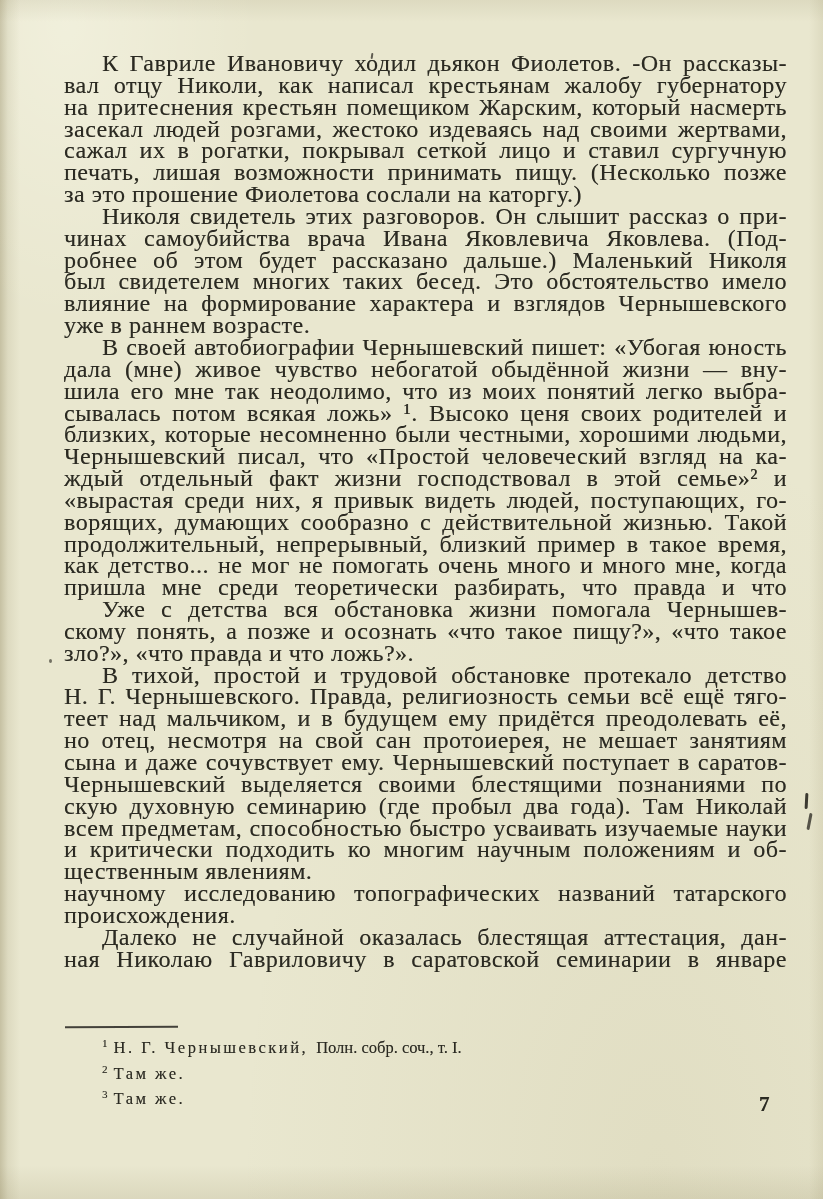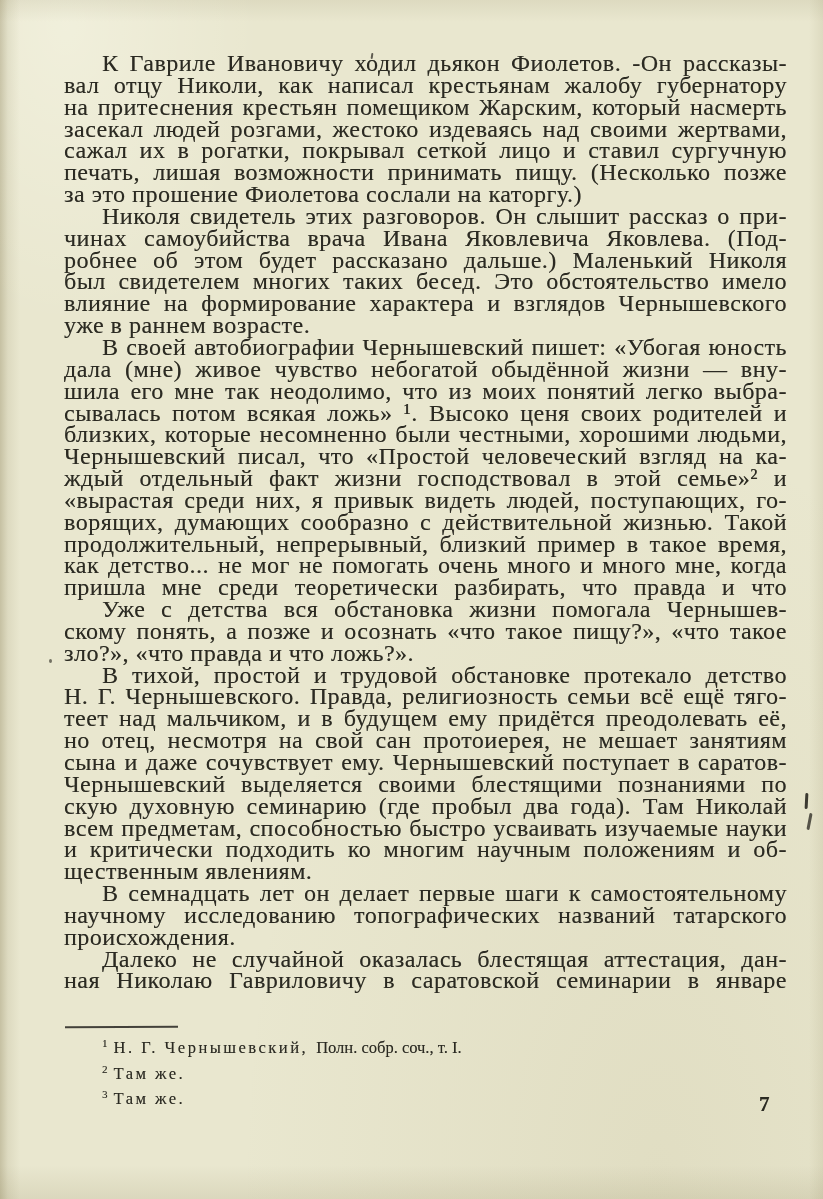--- a/index.html
+++ b/index.html
@@ -96,21 +96,20 @@
       <div class="line indent">В тихой, простой и трудовой обстановке протекало детство</div>
       <div class="line">Н. Г. Чернышевского. Правда, религиозность семьи всё ещё тяго-</div>
       <div class="line">теет над мальчиком, и в будущем ему придётся преодолевать её,</div>
       <div class="line">но отец, несмотря на свой сан протоиерея, не мешает занятиям</div>
       <div class="line">сына и даже сочувствует ему. Чернышевский поступает в саратов-</div>
       <div class="line">Чернышевский выделяется своими блестящими познаниями по</div>
       <div class="line">скую духовную семинарию (где пробыл два года). Там Николай</div>
       <div class="line">всем предметам, способностью быстро усваивать изучаемые науки</div>
       <div class="line">и критически подходить ко многим научным положениям и об-</div>
       <div class="line lastline">щественным явлениям.</div>
-      <div class="line indent">В семнадцать лет он делает первые шаги к самостоятельному</div>
       <div class="line">научному исследованию топографических названий татарского</div>
       <div class="line lastline">происхождения.</div>
       <div class="line indent">Далеко не случайной оказалась блестящая аттестация, дан-</div>
       <div class="line">ная Николаю Гавриловичу в саратовской семинарии в январе</div>
     </div>
 
   <div class="fnrule"></div>
 
   <div class="footnotes">
     <div class="fnline"><sup>1</sup><span class="fn-author">Н. Г. Чернышевский,</span><span>Полн. собр. соч., т. I.</span></div>

